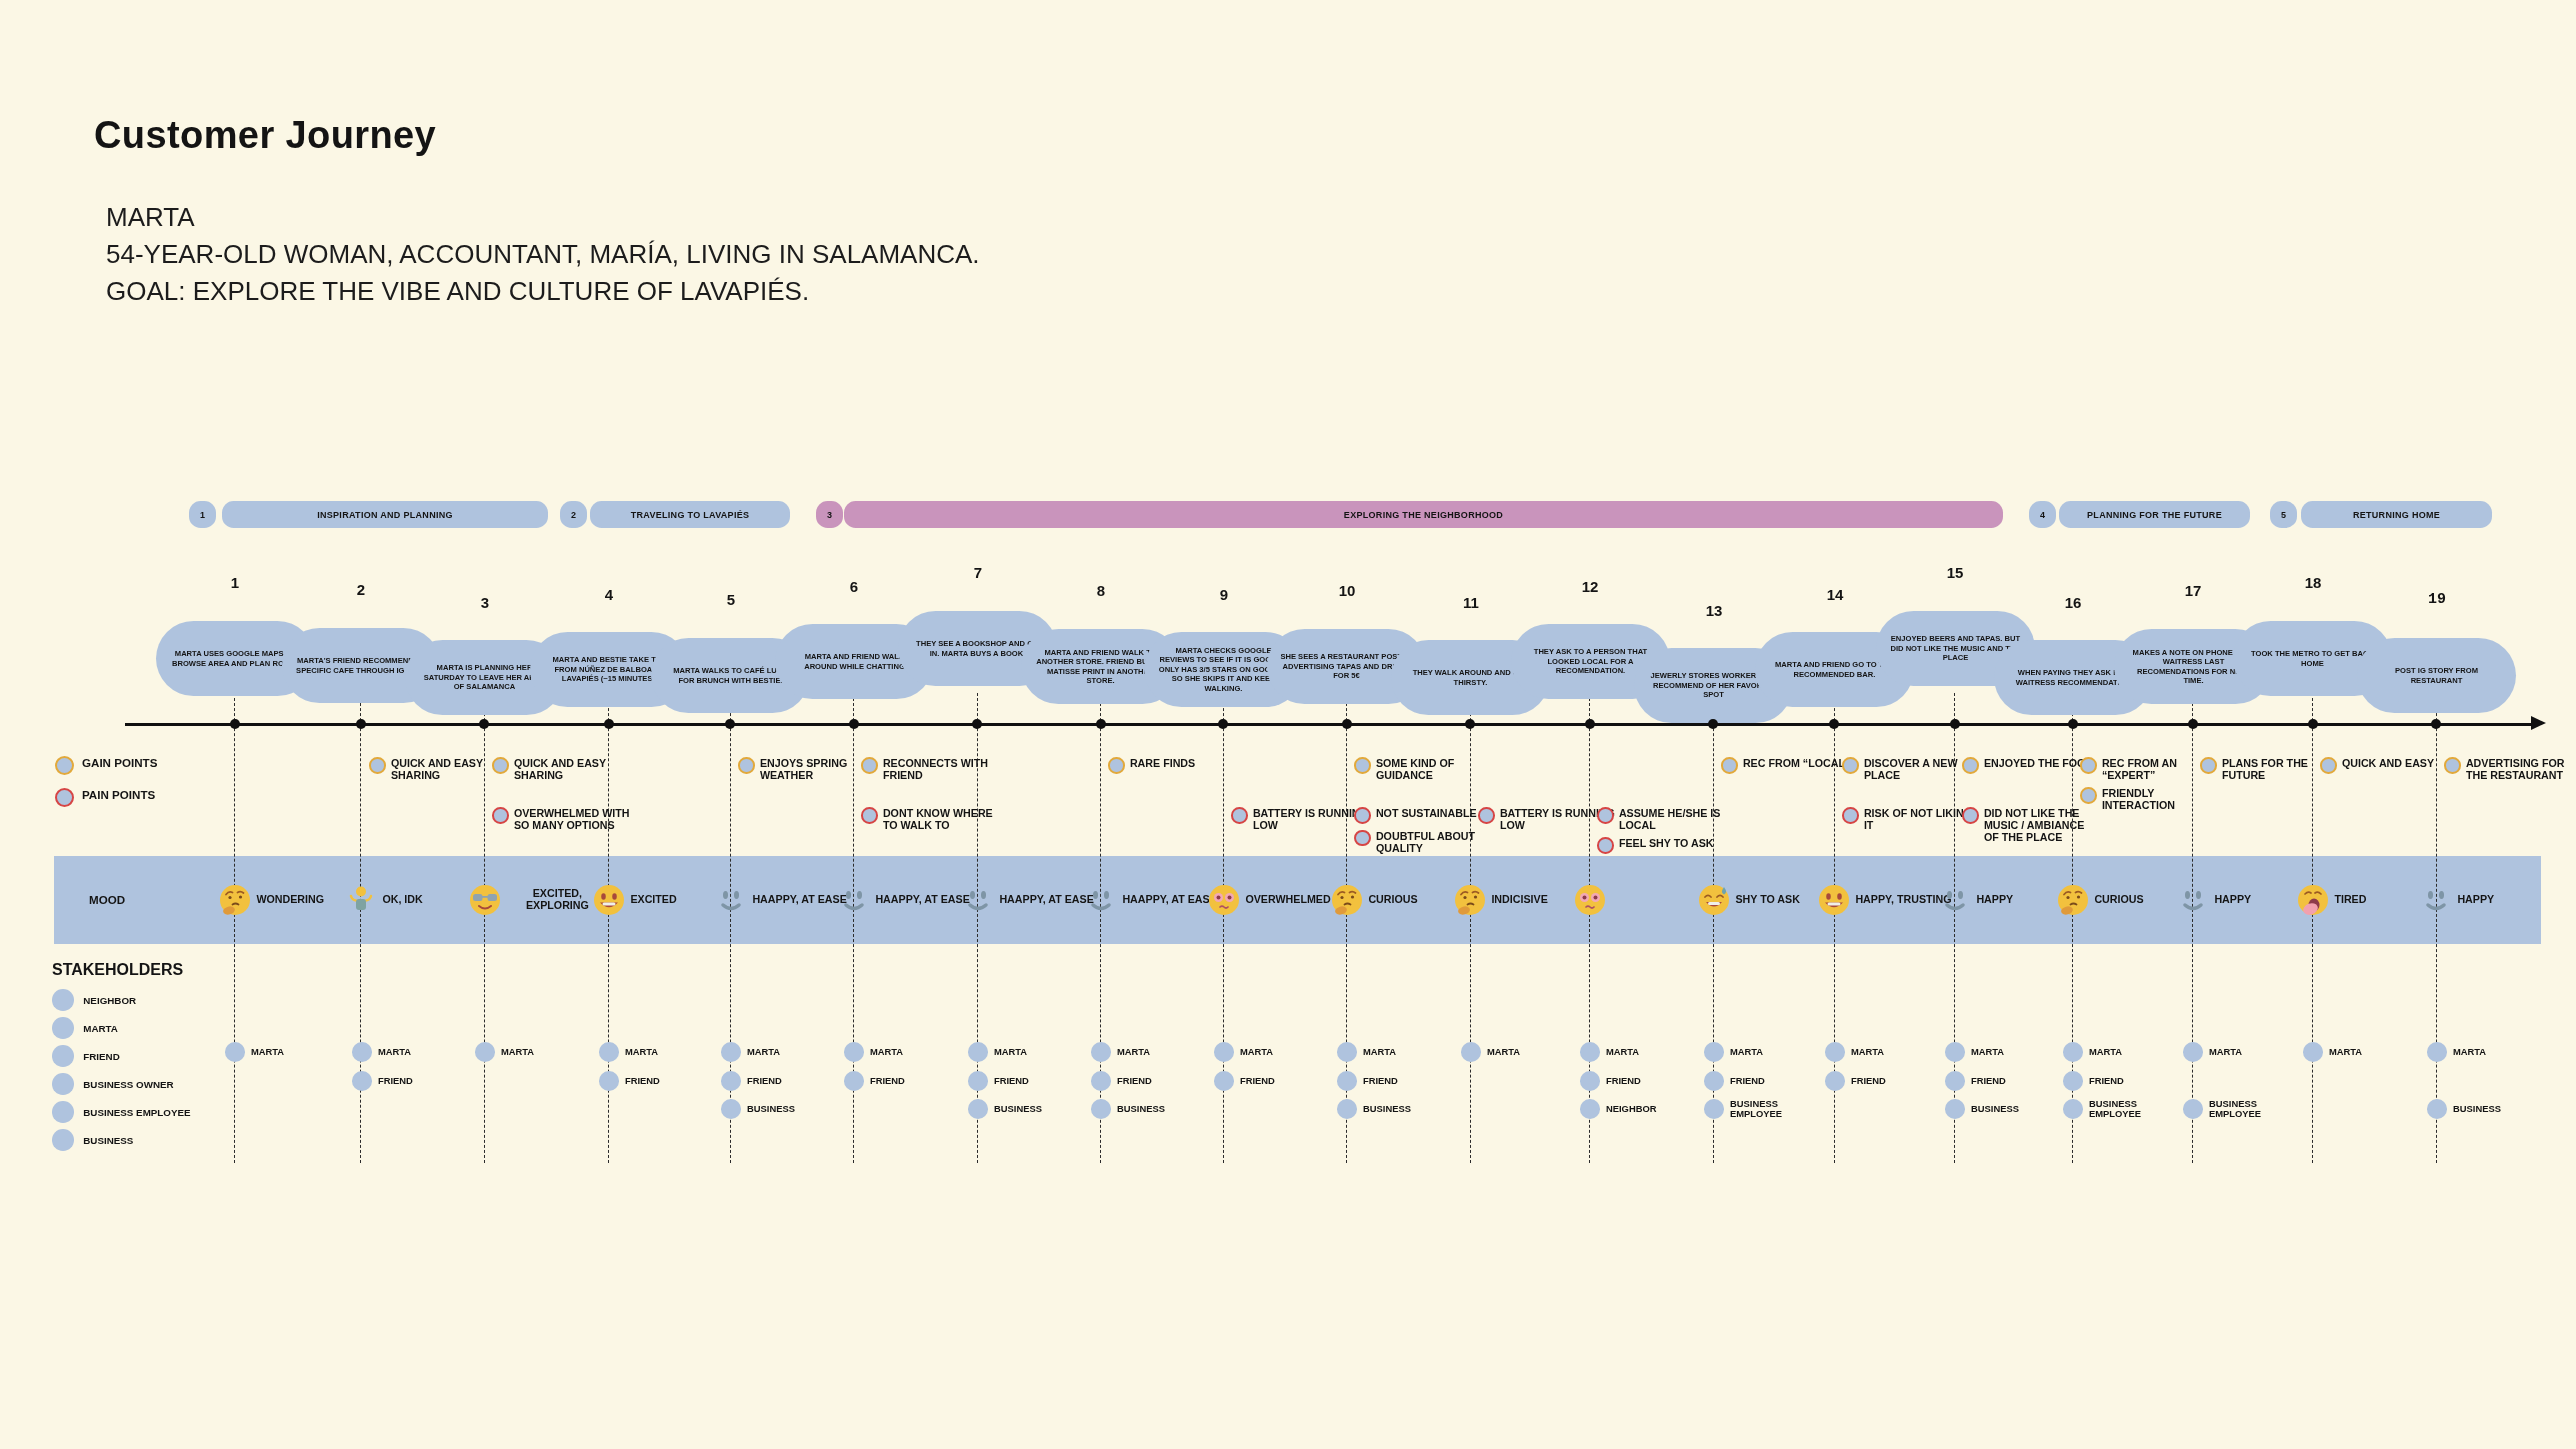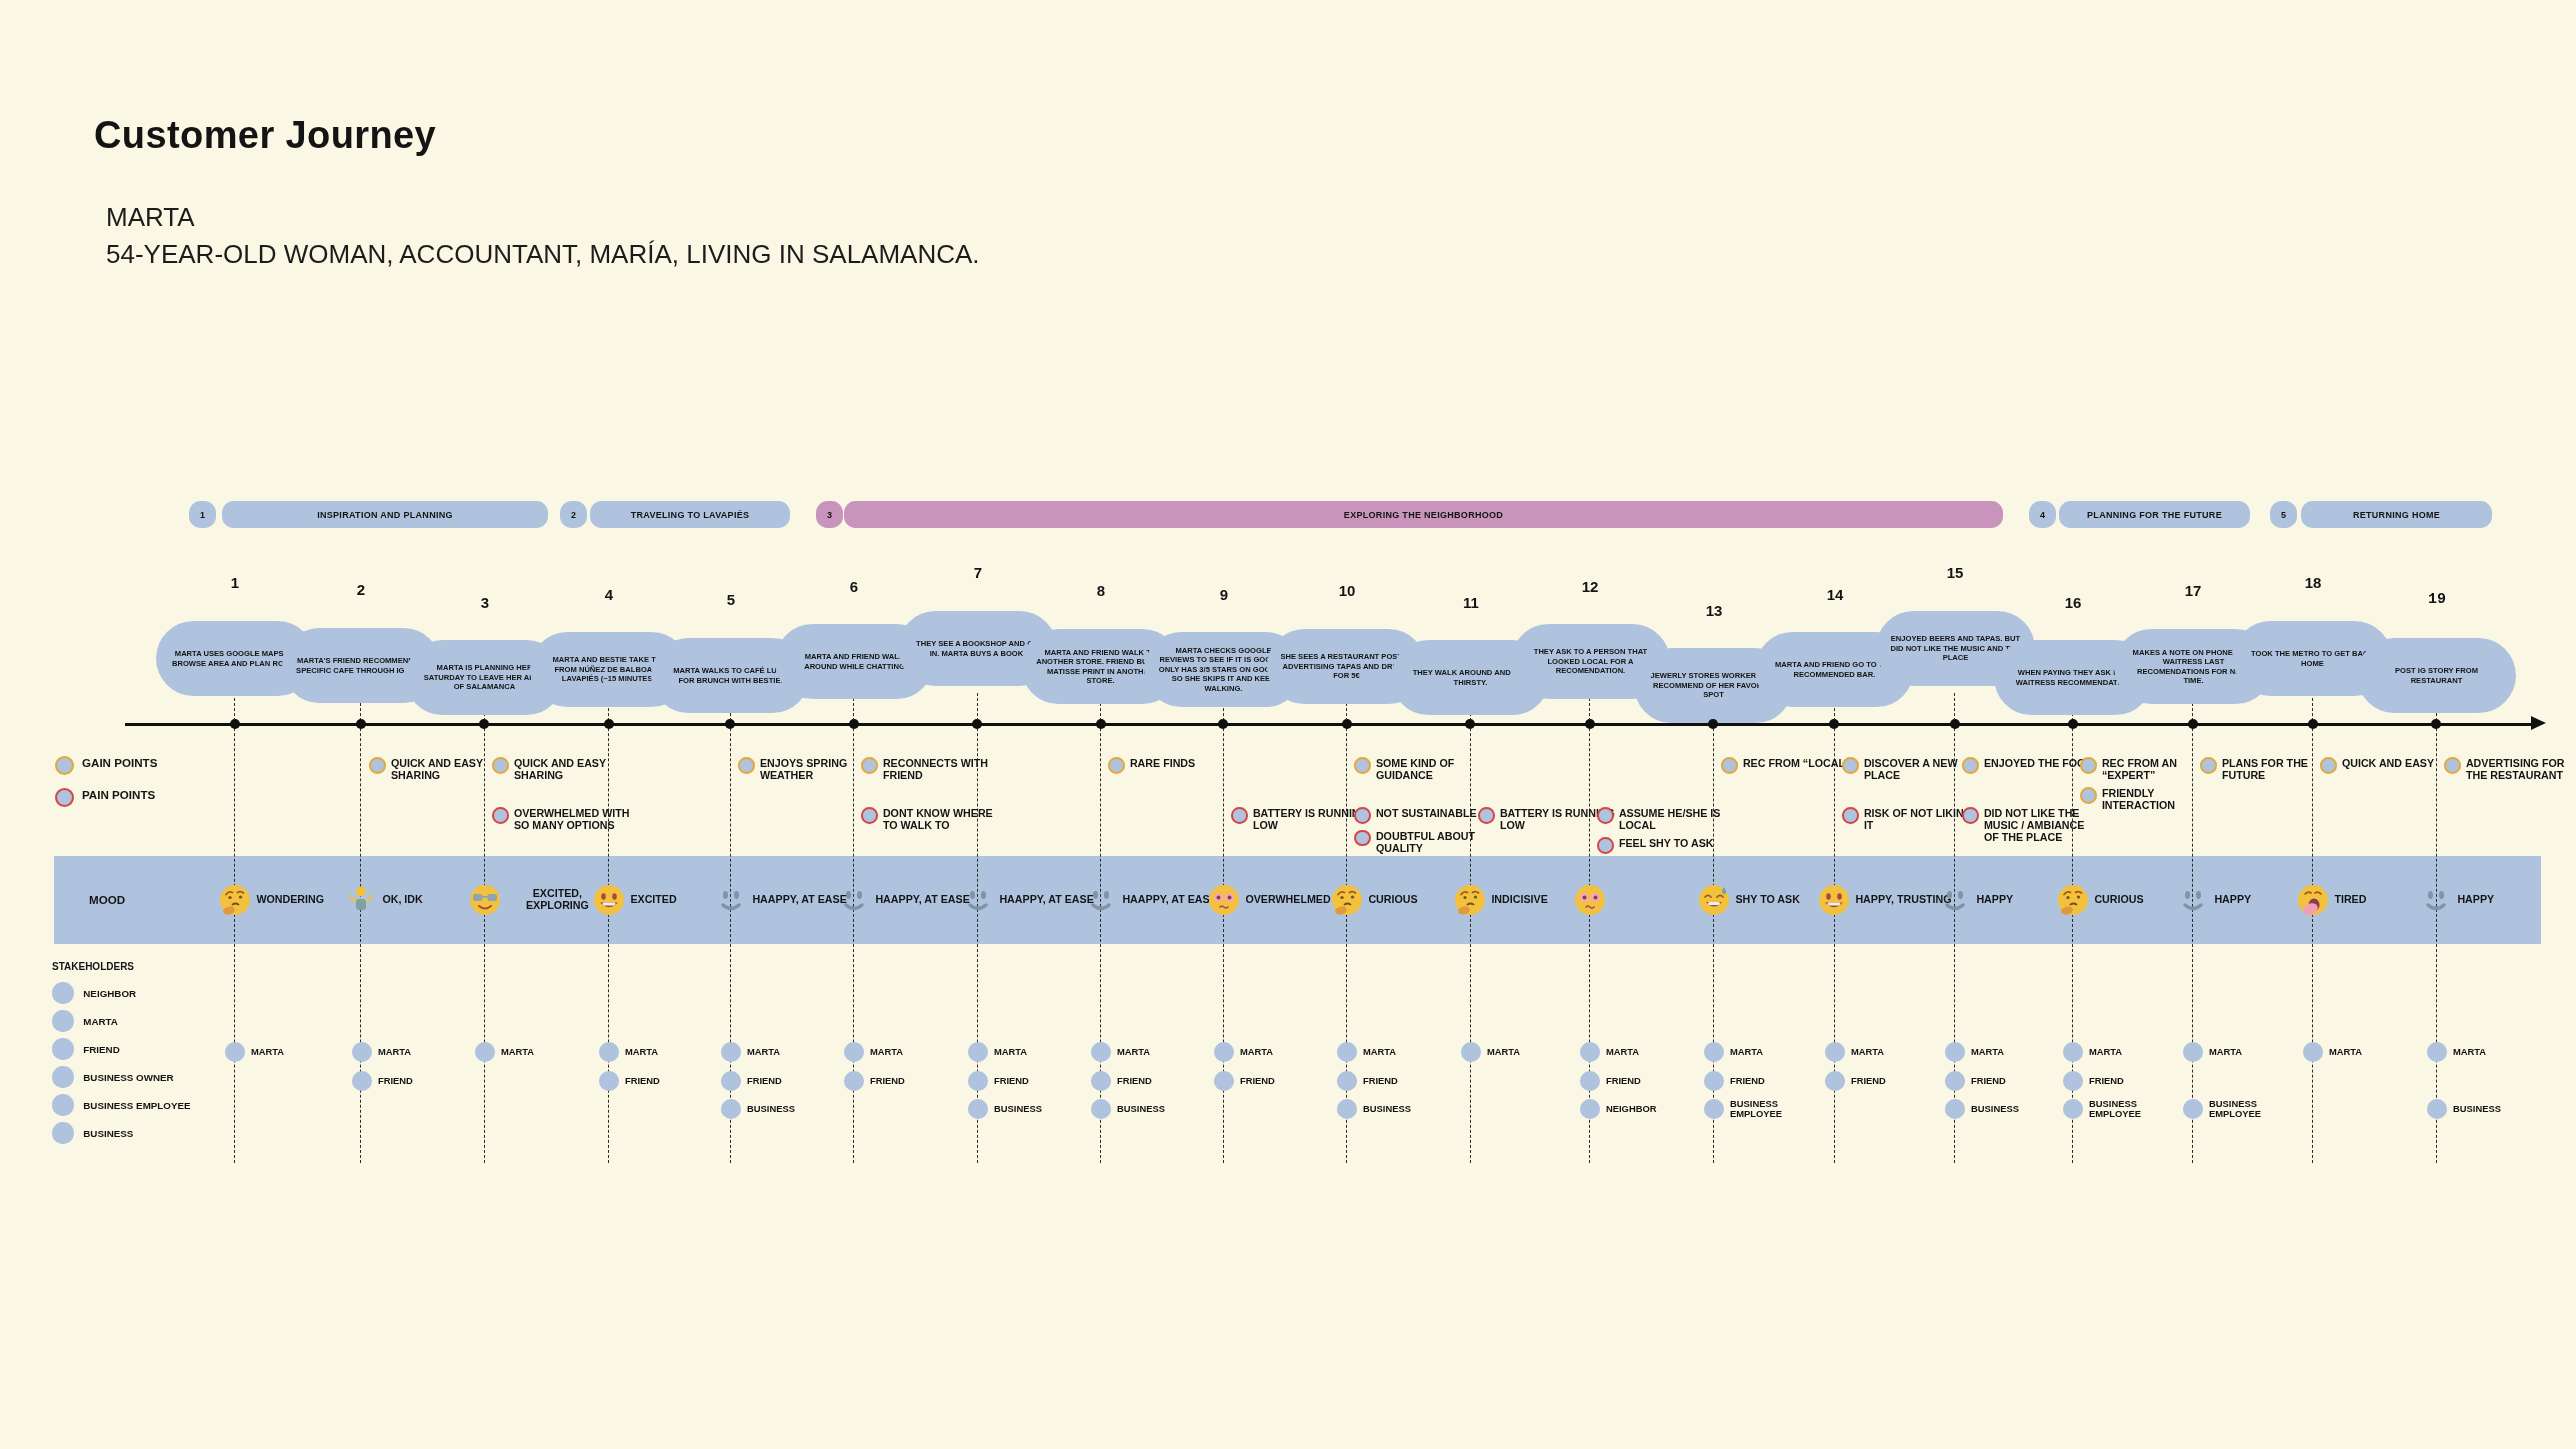--- a/index.html
+++ b/index.html
@@ -40,38 +40,39 @@
   .ann{display:flex;gap:5.4px;margin-bottom:6.3px;align-items:flex-start;}
   .ann-t{font-size:10.7px;font-weight:bold;line-height:12px;}
 
   .mood-band{position:absolute;left:54px;top:856px;width:2487px;height:88px;background:var(--blue);z-index:1;}
   .mood-word{position:absolute;left:89px;top:856px;height:88px;line-height:88px;font-size:11.6px;font-weight:bold;z-index:3;}
   .mood-item{position:absolute;top:884px;height:32px;display:flex;align-items:center;gap:5.4px;z-index:3;width:141px;}
   .mood-emoji{width:32px;height:32px;flex:none;}
   .mood-label{font-size:10.7px;font-weight:bold;line-height:11.6px;width:102px;}
 
   .stk-legend{position:absolute;left:52px;top:961px;z-index:3;}
-  .stk-legend-title{font-size:10px;font-weight:bold;margin-bottom:7.2px;}
+  .stk-legend-title{font-size:16px;font-weight:bold;margin-bottom:7.2px;}
   .stk-item{display:flex;align-items:center;gap:9.8px;height:28px;}
   .dot{background:var(--blue);border-radius:50%;}
   .stk-item .dot{width:21.5px;height:21.5px;flex:none;}
   .stk-item-label{font-size:9.8px;font-weight:bold;}
 
   .stake{position:absolute;display:flex;align-items:center;gap:6.3px;z-index:3;width:109px;}
   .stake .dot{width:19.7px;height:19.7px;flex:none;}
   .stake-label{font-size:9.4px;font-weight:bold;line-height:10.3px;}
 </style>
 </head>
 <body>
 
 <div id="canvas" style="--bg: #FBF7E5; --blue: #AFC3DE; --pink: #C994BC; --gain: #E2A93B; --pain: #D64545;">
   <div class="page-title">Customer Journey</div>
   <div class="persona">
     <div>MARTA</div>
     <div>54-YEAR-OLD WOMAN, ACCOUNTANT, MARÍA, LIVING IN SALAMANCA.</div>
+    <div>GOAL: EXPLORE THE VIBE AND CULTURE OF LAVAPIÉS.</div>
   </div>
 
   <div class="timeline"></div>
   <div class="arrowhead"></div>
 
   <div class="gpl-row" style="left:55px;top:756px;">
     <span class="gp g"></span>
     <span class="gpl-label">GAIN POINTS</span>
   </div>
   <div class="gpl-row" style="left:55px;top:788px;">

